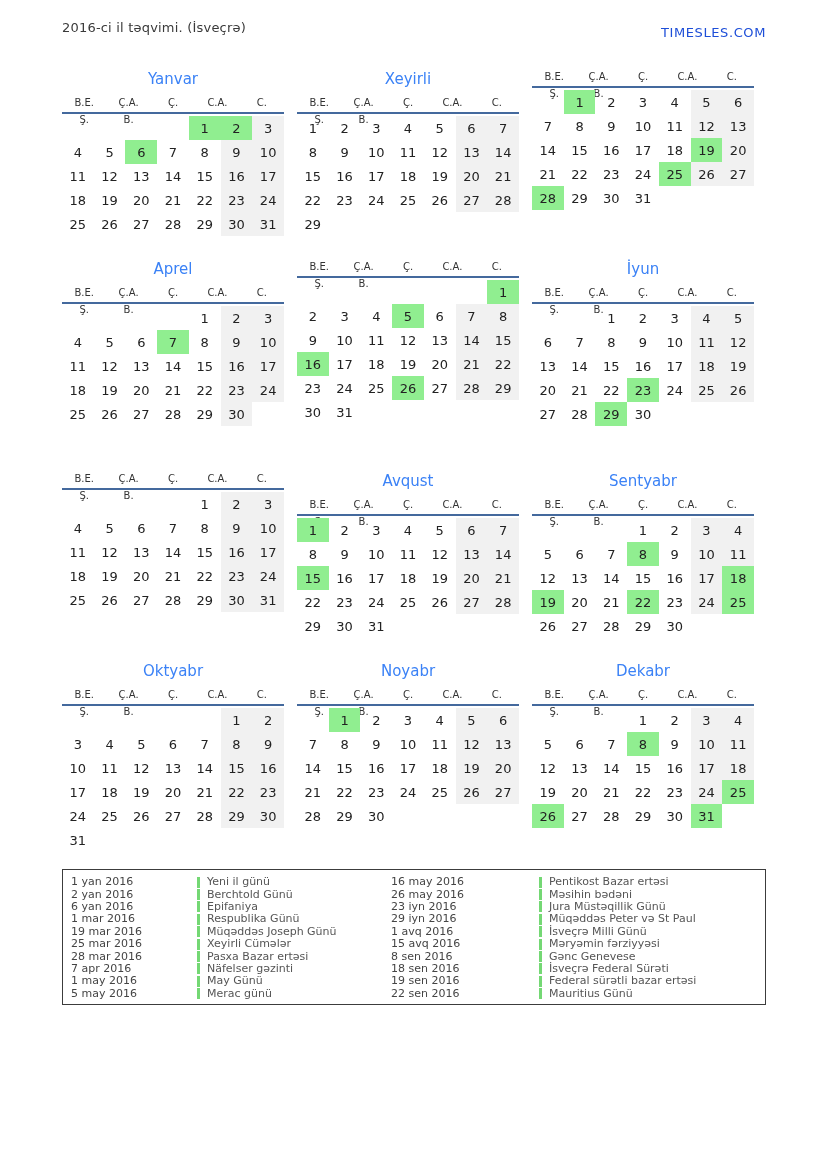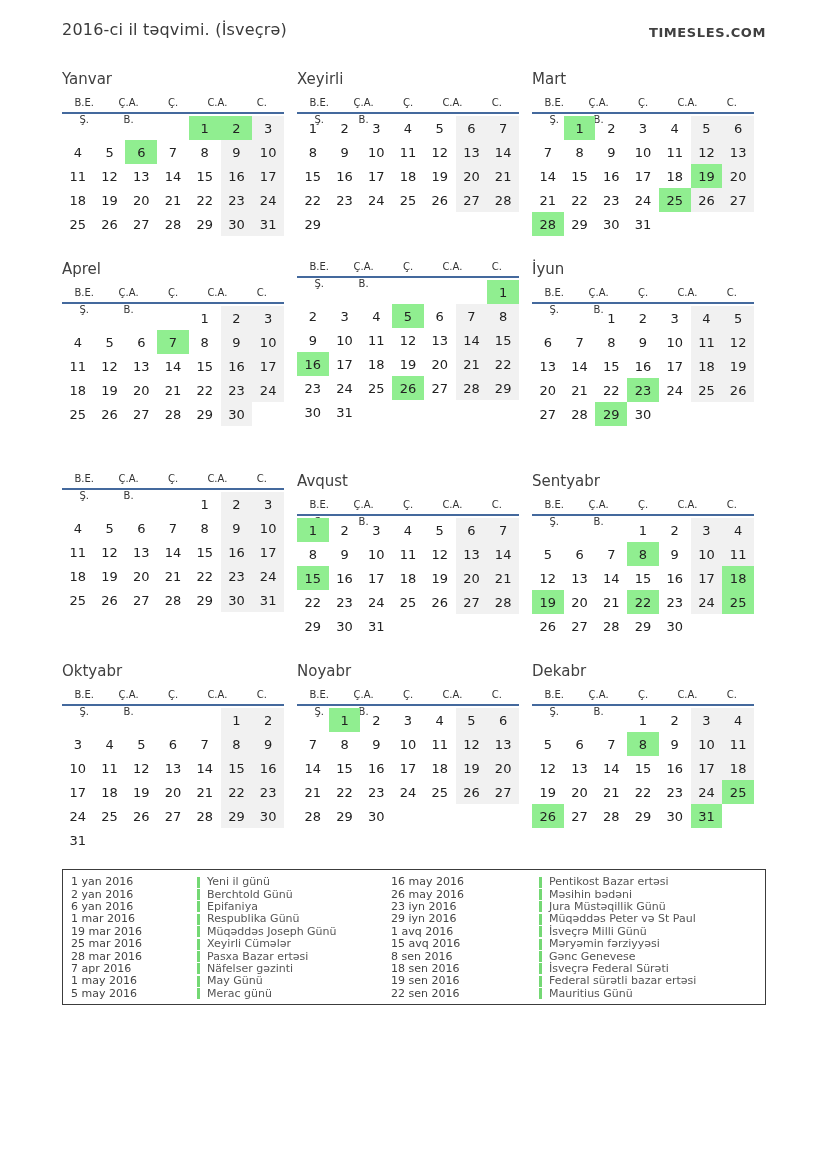--- a/index.html
+++ b/index.html
@@ -4,39 +4,38 @@
 <style>
   * { margin:0; padding:0; box-sizing:border-box; }
   html,body { background:#fff; }
   body {
     width:827px; height:1169px; position:relative;
     font-family:"DejaVu Sans","Liberation Sans",sans-serif;
     overflow:hidden;
   }
   .page-title {
     position:absolute; left:62px; top:20px;
-    font-size:16px; font-weight:400; color:#3a3a3a; letter-spacing:0.2px;
+    font-size:13px; font-weight:400; color:#3a3a3a; letter-spacing:0.2px;
   }
   .site-link {
     position:absolute; right:61px; top:25px;
-    font-size:13px; color:#404040; letter-spacing:0.6px; text-decoration:none;
+    font-size:13px; color:#1d4ed8; letter-spacing:0.6px; text-decoration:none;
     cursor:pointer;
-    font-weight:bold;
   }
   .months-grid {
     position:absolute; left:62px; top:68px;
     display:grid;
     grid-template-columns:repeat(3,222px);
     grid-template-rows:190px 212px 190px auto;
     column-gap:13px;
   }
   .month { width:222px; }
   .month-title {
-    font-size:15px; font-weight:400; color:#404040;
-    text-align:left; height:26px; line-height:22px; cursor:pointer;
+    font-size:15px; font-weight:400; color:#3b82f6;
+    text-align:center; height:26px; line-height:22px; cursor:pointer;
   }
   .weekdays {
     display:grid; grid-template-columns:repeat(5,1fr);
     height:20px; border-bottom:2px solid #44699d;
   }
   .wd { text-align:center; font-size:10px; color:#333; line-height:17px; }
   .days {
     display:grid; grid-template-columns:repeat(7,1fr);
     grid-auto-rows:24px; padding-top:2px;
   }
@@ -158,21 +157,20 @@
         <span class="cell day">23</span>
         <span class="cell day">24</span>
         <span class="cell day">25</span>
         <span class="cell day">26</span>
         <span class="cell day weekend">27</span>
         <span class="cell day weekend">28</span>
         <span class="cell day">29</span>
       </div>
     </section>
     <section class="month">
-      <h2 class="month-title">Mart</h2>
       <div class="weekdays">
         <span class="wd">B.E.</span>
         <span class="wd">Ç.A.</span>
         <span class="wd">Ç.</span>
         <span class="wd">C.A.</span>
         <span class="wd">C.</span>
         <span class="wd">Ş.</span>
         <span class="wd">B.</span>
       </div>
       <div class="days">

